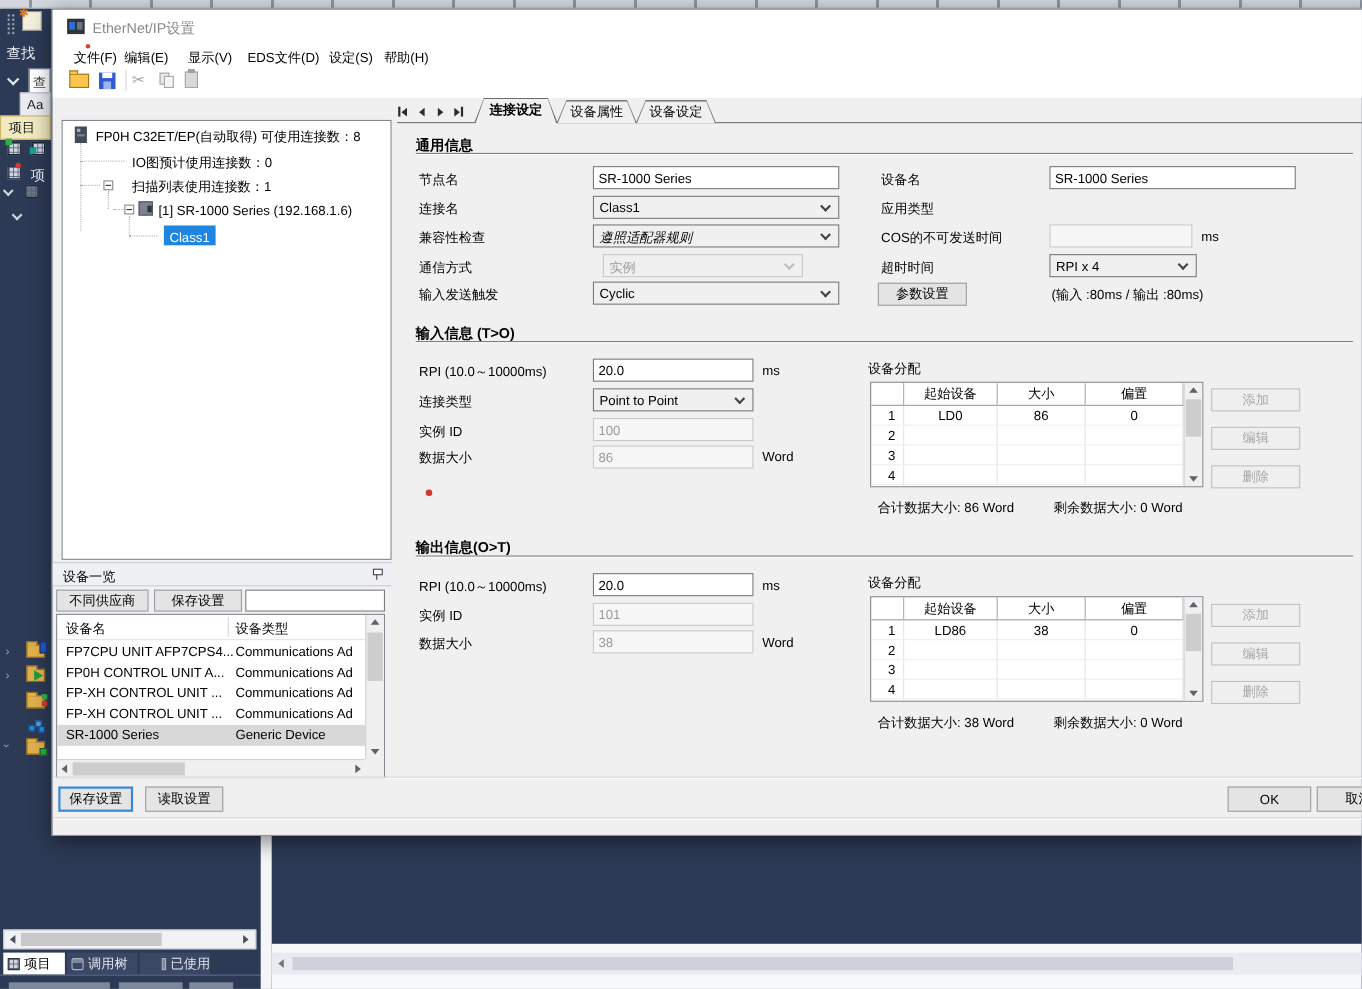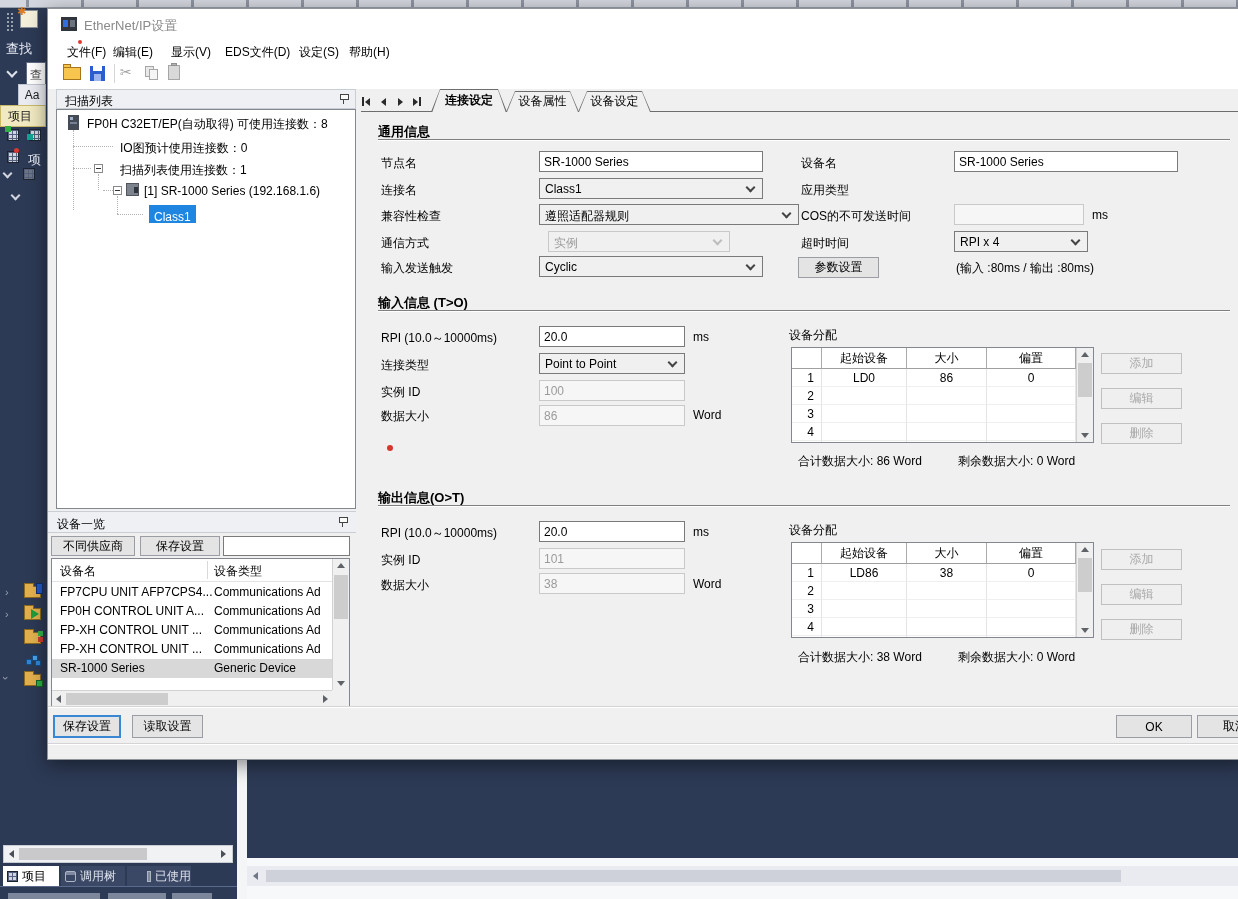--- a/index.html
+++ b/index.html
@@ -171,24 +171,20 @@
   <div class="a" style="left:66px;top:55px;width:1px;height:19px;background:#d5d5d5;"></div>
   <span class="a" style="left:72px;top:55px;font-size:14px;color:#a0a0a0;">✂</span>
   <div class="a" style="left:97px;top:57px;width:14px;height:14px;">
     <span class="a" style="left:0;top:0;width:9px;height:11px;background:#e9e9e9;border:1px solid #a6a6a6;"></span>
     <span class="a" style="left:4px;top:3px;width:9px;height:11px;background:#f5f5f5;border:1px solid #a6a6a6;"></span>
   </div>
   <div class="a" style="left:120px;top:56px;width:12px;height:15px;background:#d9d9d9;border:1px solid #a6a6a6;">
     <span class="a" style="left:2px;top:-3px;width:6px;height:3px;background:#b3b3b3;border:1px solid #8f8f8f;"></span>
   </div>
 
-  <div class="a" style="left:8px;top:80px;width:300px;height:20px;background:#eef0f4;border:1px solid #c9cdd4;">
-    <span class="t12" style="position:absolute;left:8px;top:3px;">扫描列表</span>
-    <span class="pin" style="right:6px;top:3px;"></span>
-  </div>
   <div class="a" style="left:8px;top:100px;width:300px;height:400px;background:#fff;border:1px solid #828790;">
     <div class="dotv" style="left:16px;top:20px;height:80px;"></div>
     <div class="doth" style="left:16px;top:36px;width:40px;"></div>
     <div class="doth" style="left:16px;top:58px;width:18px;"></div>
     <div class="doth" style="left:46px;top:80px;width:10px;"></div>
     <div class="dotv" style="left:41px;top:64px;height:16px;"></div>
     <div class="dotv" style="left:60px;top:86px;height:18px;"></div>
     <div class="doth" style="left:60px;top:104px;width:26px;"></div>
     <div class="a" style="left:11px;top:5px;width:11px;height:15px;background:#444b57;">
       <span class="a" style="left:2px;top:2px;width:3px;height:3px;background:#9fb2cc;"></span>
@@ -318,21 +314,21 @@
   <span class="lbl" style="left:333px;top:146px;">节点名</span>
   <input class="inp" style="left: 491px; top: 142px; width: 224px;" value="SR-1000 Series">
   <span class="lbl" style="left:753px;top:146px;">设备名</span>
   <input class="inp" style="left: 906px; top: 142px; width: 224px;" value="SR-1000 Series">
 
   <span class="lbl" style="left:333px;top:173px;">连接名</span>
   <div class="combo" style="left:491px;top:169px;width:224px;"><span>Class1</span><span class="chev"></span></div>
   <span class="lbl" style="left:753px;top:173px;">应用类型</span>
 
   <span class="lbl" style="left:333px;top:199px;">兼容性检查</span>
-  <div class="combo" style="left:491px;top:195px;width:260px;"><span>遵照适配器规则</span><span class="chev"></span></div>
+  <div class="combo" style="left:491px;top:195px;width:224px;font-style:italic;"><span>遵照适配器规则</span><span class="chev"></span></div>
   <span class="lbl" style="left:753px;top:199px;">COS的不可发送时间</span>
   <input class="inp dis" style="left: 906px; top: 195px; width: 130px;" disabled="">
   <span class="lbl" style="left:1044px;top:199px;">ms</span>
 
   <span class="lbl" style="left:333px;top:226px;">通信方式</span>
   <div class="combo dis" style="left:500px;top:222px;width:182px;"><span>实例</span><span class="chev"></span></div>
   <span class="lbl" style="left:753px;top:226px;">超时时间</span>
   <div class="combo" style="left:906px;top:222px;width:134px;"><span>RPI x 4</span><span class="chev"></span></div>
 
   <span class="lbl" style="left:333px;top:251px;">输入发送触发</span>

